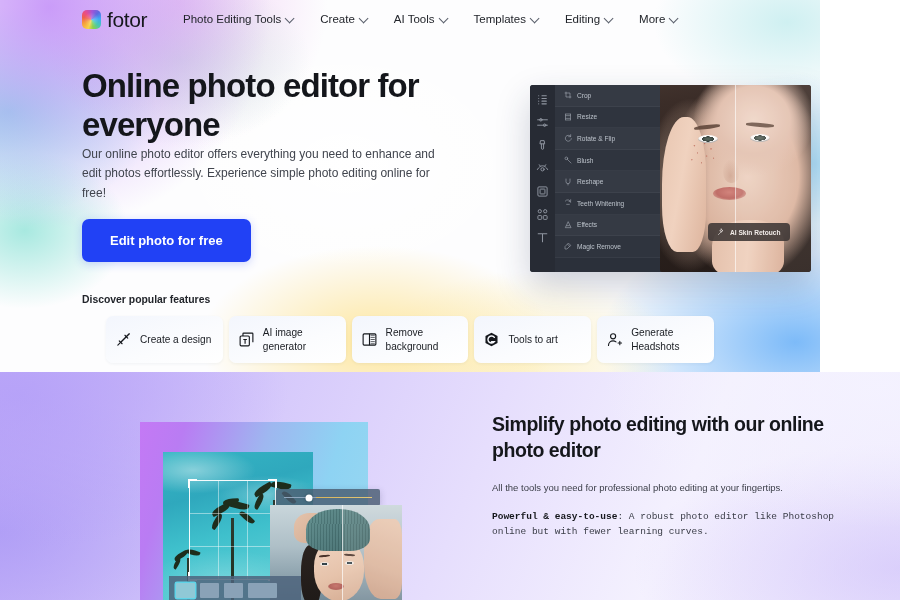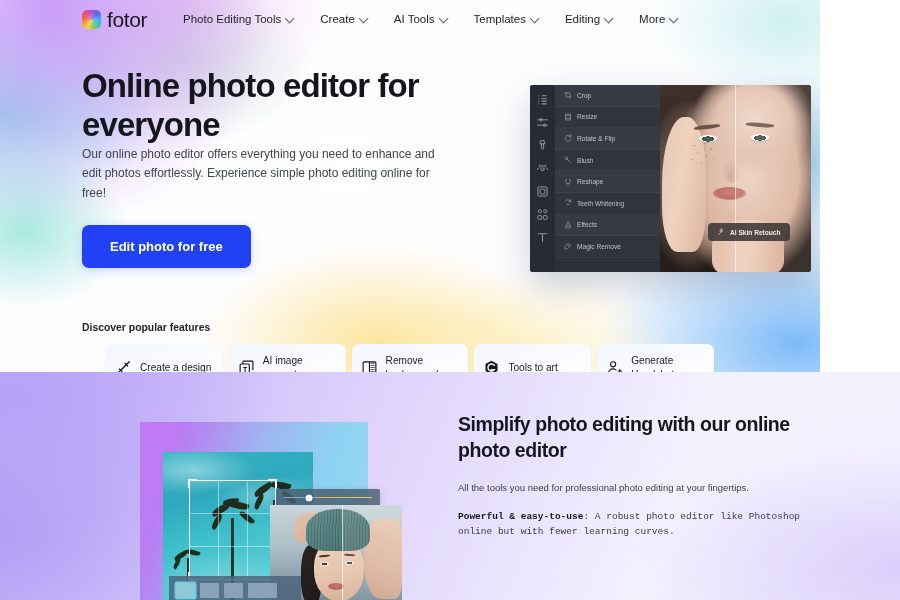--- a/index.html
+++ b/index.html
@@ -90,30 +90,30 @@
   .hero-title {
     margin-top: 29px;
     font-size: 33px; font-weight: 700; line-height: 1.18;
     color: #14161b; letter-spacing: -0.9px; max-width: 420px;
   }
   .hero-sub {
     font-size: 12px; line-height: 1.62; color: #41454e;
     max-width: 365px;
   }
   .cta-btn {
-    margin-top: 22px;
+    margin-top: 16px;
     display: inline-block;
     background: #2141f5; color: #fff;
     font-size: 13px; font-weight: 700;
     padding: 14px 28px; border-radius: 7px; border: none; cursor: pointer;
     font-family: inherit;
     box-shadow: 0 2px 10px rgba(33,65,245,0.22);
   }
   .discover-label {
-    margin-top: 54px;
+    margin-top: 32px;
     font-size: 10.4px; font-weight: 700; color: #22252b;
   }
 
   
   .features {
     position: relative;
     z-index: 20;
     display: flex;
     gap: 6px;
     padding: 0 106px;
@@ -395,21 +395,21 @@
     background: rgba(78,100,124,0.85);
     display: flex; align-items: center; gap: 5px;
     padding: 0 7px;
   }
   .thumb { width: 19px; height: 15px; background: #8aa2b7; border-radius: 1px; }
   .thumb.active { background: #90c9d6; box-shadow: 0 0 0 1.5px #5fd4e8; }
   .thumb.wide { width: 29px; }
 
   
   .sec2-text {
-    position: absolute; left: 458px; top: 40px; width: 352px;
+    position: absolute; left: 492px; top: 40px; width: 352px;
   }
   .sec2-title {
     font-size: 19.5px; font-weight: 700; color: #15171c;
     line-height: 1.32; letter-spacing: -0.45px;
   }
   .sec2-lead {
     margin-top: 18px;
     font-size: 9.5px; color: #3a3d47; line-height: 1.5;
   }
   .sec2-para {

